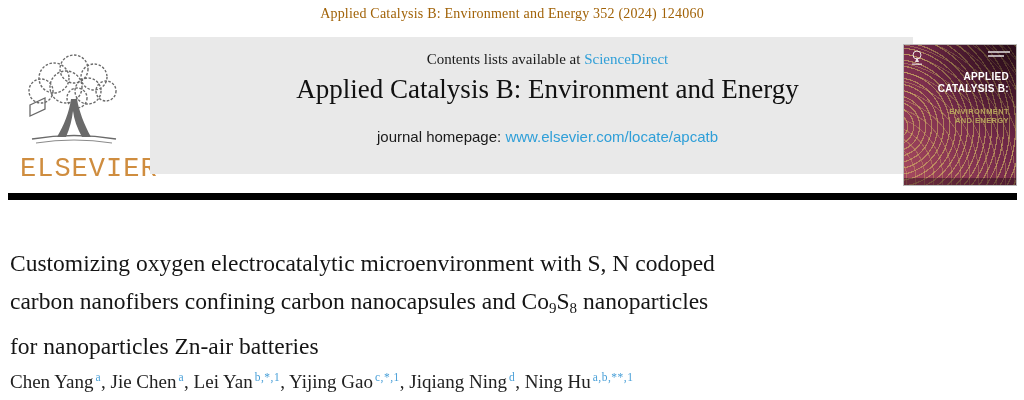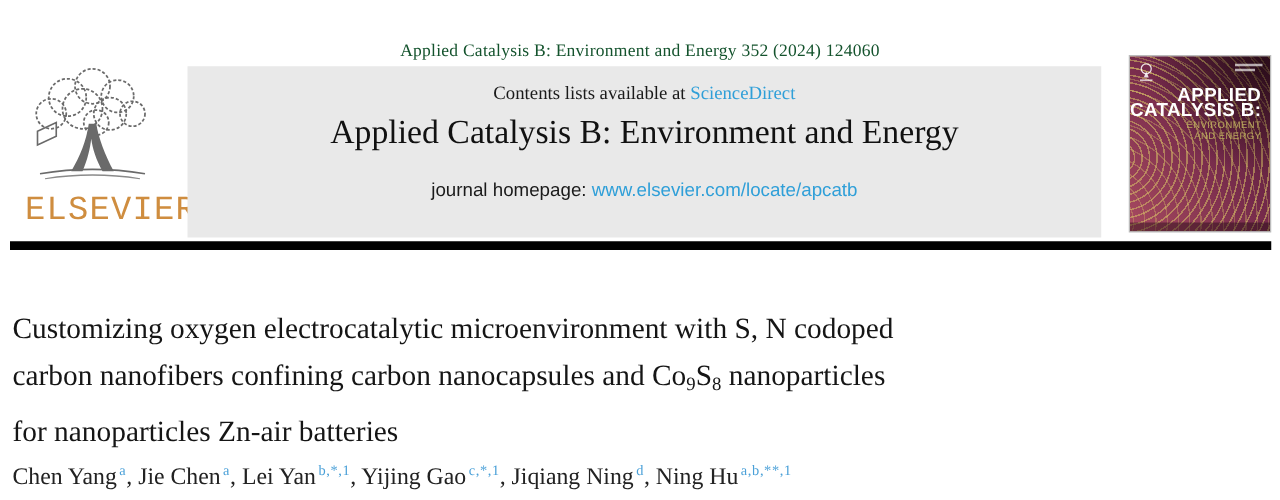--- a/index.html
+++ b/index.html
@@ -3,33 +3,33 @@
 <meta charset="utf-8">
 <style>
   html,body{margin:0;padding:0;background:#ffffff;}
   .page{
     position:relative;width:1024px;height:400px;background:#fff;overflow:hidden;
     font-family:"Liberation Serif", serif;color:#1a1a1a;
   }
   
   .journal-ref{
     position:absolute;top:6px;left:0;width:100%;text-align:center;
-    font-size:14px;color:#14532d;letter-spacing:.2px;margin-top:28px;
+    font-size:14px;color:#a16207;letter-spacing:.2px;
   }
   
   .logo{position:absolute;left:8px;top:50px;width:140px;text-align:left;}
   .logo svg{display:block;margin-left:6px;}
   .logo-text{
     font-family:Liberation Mono, monospace;font-size:27px;color:#cf8d3f;
     letter-spacing:1px;margin-top:2px;font-weight:400;margin-left:12px;
   }
   
   .header-box{
-    position:absolute;left:150px;top:53px;width:731px;height:137px;
-    background:#e9e9e9;text-align:center;
+    position:absolute;left:150px;top:37px;width:731px;height:137px;
+    background:#e9e9e9;text-align:center;padding-left:32px;
   }
   .contents-line{margin-top:14px;font-size:15px;color:#1a1a1a;}
   .journal-title{margin-top:6px;font-size:27px;color:#111;}
   .homepage-line{
     margin-top:23px;font-family:"Liberation Sans", sans-serif;
     font-size:15px;color:#1a1a1a;
   }
   .link{color:#2f9fd8;text-decoration:none;cursor:pointer;}
   
   .cover{
@@ -39,22 +39,22 @@
       radial-gradient(circle at 92% 4%, rgba(22,4,14,.65), rgba(22,4,14,0) 52%),
       repeating-radial-gradient(circle at -8% 58%, rgba(215,192,102,.55) 0 1.2px, rgba(215,192,102,0) 1.2px 6px),
       repeating-radial-gradient(circle at -22% 95%, rgba(215,192,102,.35) 0 1px, rgba(215,192,102,0) 1px 9px),
       linear-gradient(to left bottom, #4f1c30 0%, #73294a 45%, #a84a60 100%);
   }
   .cover-mark{position:absolute;left:6px;top:5px;}
   .cover-issn{position:absolute;right:6px;top:6px;}
   .cover-issn i{display:block;width:22px;height:2px;background:rgba(255,255,255,.65);margin-bottom:2px;}
   .cover-text{position:absolute;right:7px;top:26px;text-align:right;
     font-family:"Liberation Sans", sans-serif;}
-  .cover-title{color:#ffffff;font-size:15px;font-weight:bold;line-height:12px;letter-spacing:.3px;}
-  .cover-subtitle{color:#b9a65e;font-size:7.5px;font-weight:normal;line-height:9px;margin-top:0;letter-spacing:.4px;}
+  .cover-title{color:#ffffff;font-size:10px;font-weight:bold;line-height:12px;letter-spacing:.3px;}
+  .cover-subtitle{color:#b9a65e;font-size:7.5px;font-weight:bold;line-height:9px;margin-top:12px;letter-spacing:.4px;}
   .cover-strip{position:absolute;left:0;bottom:0;width:100%;height:7px;background:rgba(30,8,18,.45);}
   
   .rule{position:absolute;left:8px;top:193px;width:1009px;height:7px;background:#000;}
   
   .article-title{
     position:absolute;left:10px;top:244px;margin:0;font-weight:400;
     font-size:23.5px;line-height:38px;color:#151515;white-space:nowrap;
   }
   .article-title .tline{display:block;}
   .sub{font-size:15px;vertical-align:-4px;}

